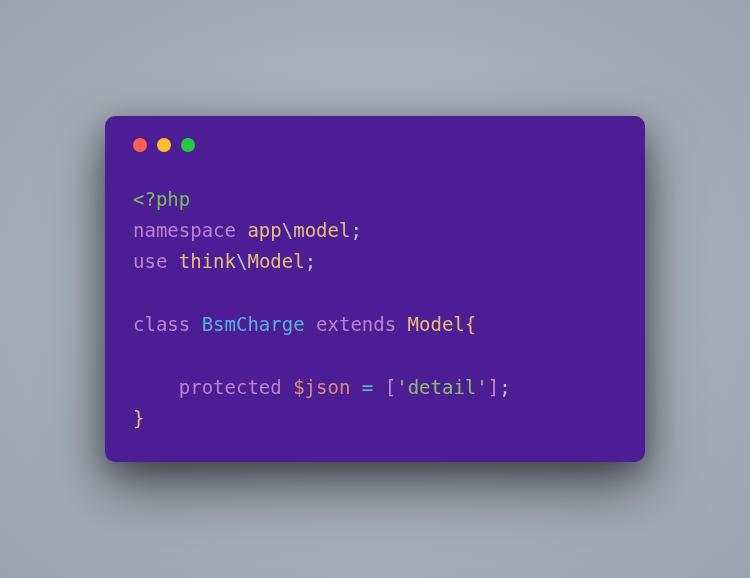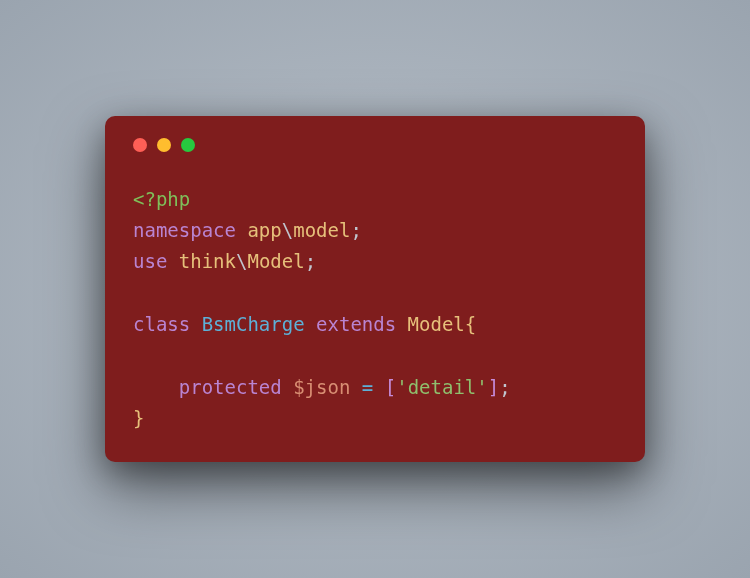--- a/index.html
+++ b/index.html
@@ -12,21 +12,21 @@
       height: 578px;
       background: #adb7c1;
       background: radial-gradient(ellipse at center, #b8c0c9 0%, #9aa4af 100%);
       display: flex;
       align-items: center;
       justify-content: center;
       font-family: 'Menlo', 'Monaco', 'Consolas', monospace;
     }
     .window {
       width: 540px;
-      background: #7f1d1d;
+      background: #4c1d95;
       border-radius: 10px;
       box-shadow: 0 25px 60px rgba(0,0,0,0.5), 0 10px 30px rgba(0,0,0,0.3);
       padding: 22px 28px 28px 28px;
     }
     .titlebar {
       display: flex;
       gap: 10px;
       margin-bottom: 32px;
     }
     .dot {

